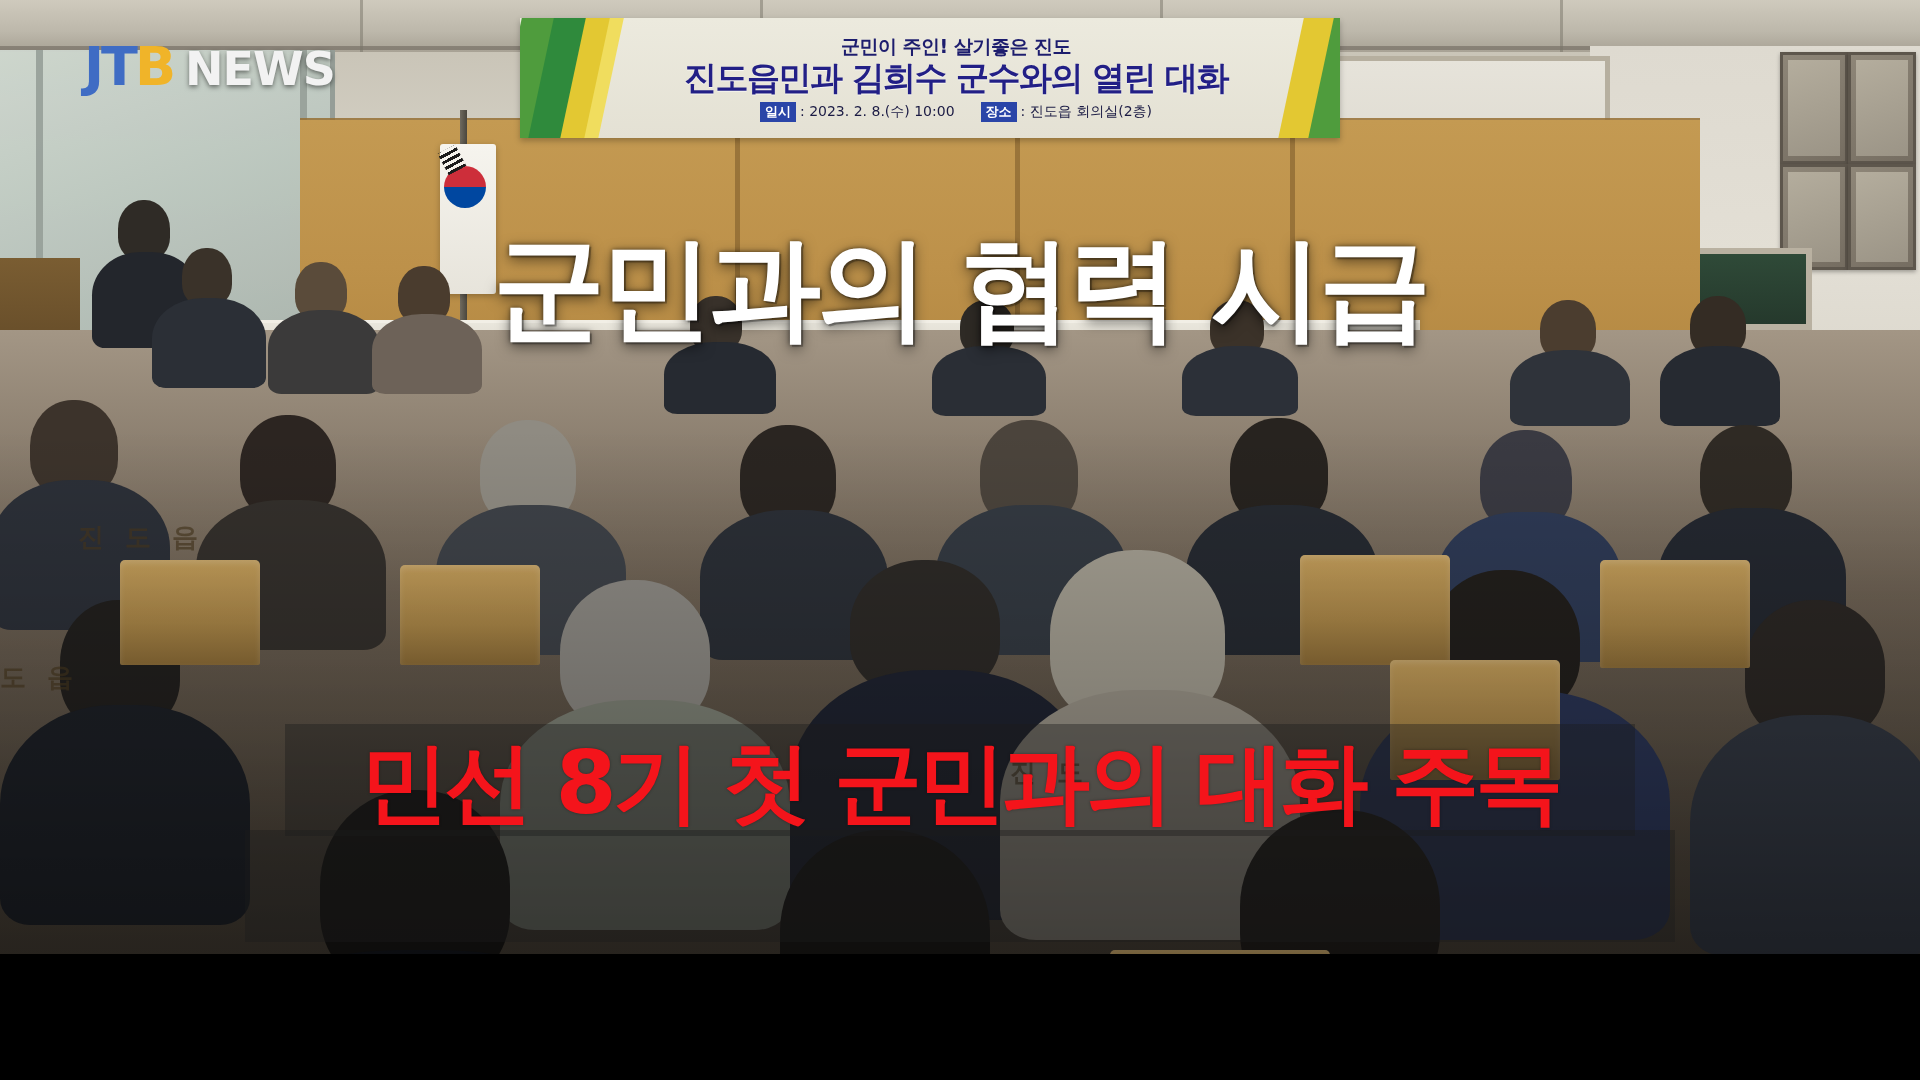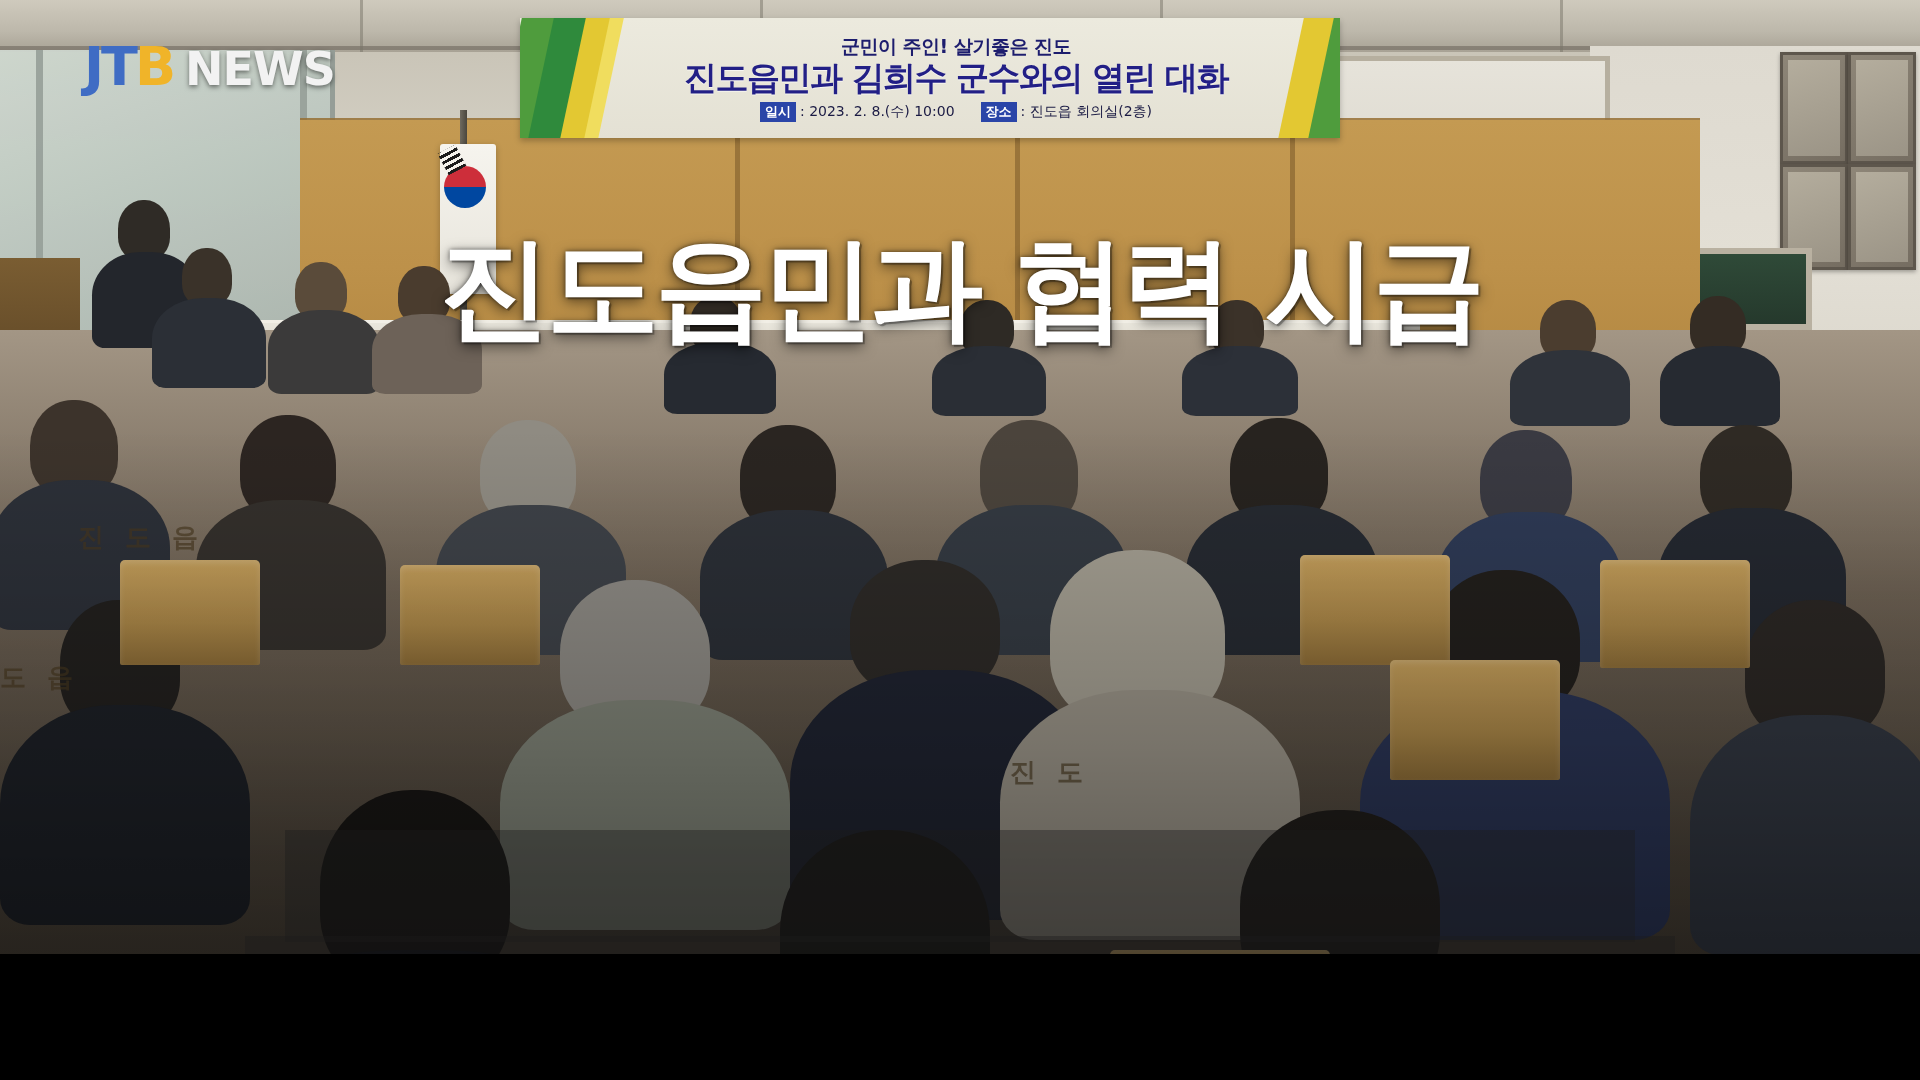--- a/index.html
+++ b/index.html
@@ -569,21 +569,22 @@
 
     <div class="vignette"></div>
   </div>
 
   <div class="logo">
     <span class="jtb"><span class="l-j">JT</span><span class="l-b">B</span></span>
     <span class="news">NEWS</span>
   </div>
 
   <div class="headline">
-    <div class="line">진도읍민과 협력 시급</div>
+    <div class="line">군민과의 협력 시급</div>
   </div>
 
   <div class="subtitle">
     <div class="bar" style="width:1350px; height:112px; top:-6px;"></div>
     <div class="bar" style="width:1430px; height:112px; top:100px;"></div>
+    <span class="sline">민선 8기 첫 군민과의 대화 주목</span>
   </div>
 
 </div>
 
 </body></html>

